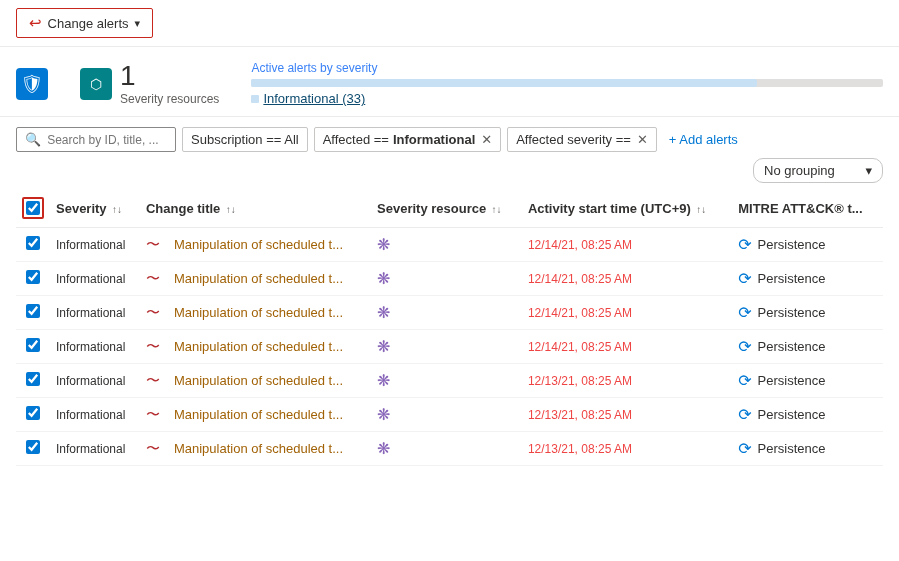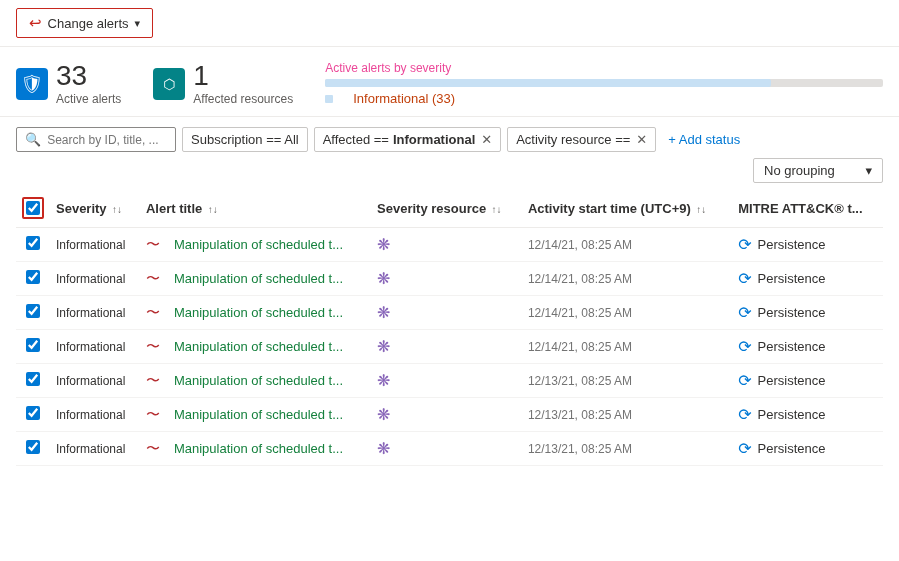--- a/index.html
+++ b/index.html
@@ -45,24 +45,24 @@
       width: 32px; height: 32px;
       background: #038387;
       border-radius: 4px;
       display: flex; align-items: center; justify-content: center;
       color: #fff; font-size: 14px;
     }
     .summary-count { font-size: 28px; font-weight: 300; line-height: 1; }
     .summary-label { font-size: 12px; color: #605e5c; margin-top: 2px; }
 
     .severity-chart { flex: 1; }
-    .severity-chart .chart-title { font-size: 12px; color: #ec4899; margin-bottom: 4px; }
+    .severity-chart .chart-title { font-size: 12px; color: #3b82f6; margin-bottom: 4px; }
     .severity-bar-track { height: 8px; background: #e1dfdd; border-radius: 2px; width: 100%; margin-bottom: 4px; position: relative; }
     .severity-bar-fill { height: 8px; background: #c7e0f4; border-radius: 2px; width: 80%; }
-    .severity-legend { font-size: 12px; color: #c2410c; display: flex; align-items: center; gap: 20px; }
+    .severity-legend { font-size: 12px; color: #0c4a6e; display: flex; align-items: center; gap: 4px; text-decoration: underline; }
     .severity-legend-dot { width: 8px; height: 8px; background: #c7e0f4; display: inline-block; border-radius: 1px; }
 
     .filters-row {
       padding: 10px 16px 0 16px;
       display: flex; flex-wrap: wrap; align-items: center; gap: 6px;
     }
     .search-box {
       display: flex; align-items: center; gap: 6px;
       border: 1px solid #8a8886;
       border-radius: 2px;
@@ -89,21 +89,21 @@
       display: flex; align-items: center; gap: 4px;
       background: none; border: none;
       color: #0078d4; font-size: 12px; cursor: pointer; padding: 4px 6px;
     }
     .grouping-row {
       display: flex; justify-content: flex-end; padding: 6px 16px 6px 16px;
     }
     .grouping-select {
       display: flex; align-items: center; gap: 12px;
       border: 1px solid #c8c6c4;
-      border-radius: 2px;
+      border-radius: 10px;
       padding: 4px 10px;
       background: #fff;
       font-size: 12px;
       cursor: pointer;
       min-width: 130px;
       justify-content: space-between;
     }
 
     .table-container { padding: 0 16px; }
     table { width: 100%; border-collapse: collapse; }
@@ -133,51 +133,47 @@
       display: flex; align-items: center;
       border: 2px solid #c8271e;
       padding: 2px;
       border-radius: 2px;
       position: relative;
     }
 
     .severity-badge { color: #323130; }
     .alert-title-cell { display: flex; align-items: center; gap: 6px; }
     .alert-icon { color: #b52e31; font-size: 14px; }
-    .alert-text { color: #15803d; max-width: 180px; overflow: hidden; text-overflow: ellipsis; white-space: nowrap; padding-left: 8px; }
+    .alert-text { color: #a16207; max-width: 180px; overflow: hidden; text-overflow: ellipsis; white-space: nowrap; padding-left: 8px; }
     .resource-icon { color: #8764b8; font-size: 16px; }
-    .time-cell { white-space: nowrap; color: #737373; }
+    .time-cell { white-space: nowrap; color: #ef4444; }
     .mitre-cell { display: flex; align-items: center; gap: 6px; }
     .mitre-icon { color: #0078d4; font-size: 16px; }
     .mitre-text { color: #323130; }
   </style>
 </head>
 <body>
 
 <div class="top-bar">
   <button class="change-status-btn">
     <span class="icon">↩</span>
     <span>Change alerts</span>
     <span class="arrow">▾</span>
   </button>
 </div>
 
 <div class="summary-bar">
   <div class="summary-item">
     <div class="summary-icon-shield">🛡</div>
-    <div>
-      <div class="summary-count">33</div>
-      <div class="summary-label">Active alerts</div>
-    </div>
   </div>
   <div class="summary-item">
     <div class="summary-icon-box">⬡</div>
     <div>
       <div class="summary-count">1</div>
-      <div class="summary-label">Affected resources</div>
+      <div class="summary-label">Severity resources</div>
     </div>
   </div>
   <div class="severity-chart">
     <div class="chart-title">Active alerts by severity</div>
     <div class="severity-bar-track">
       <div class="severity-bar-fill"></div>
     </div>
     <div class="severity-legend">
       <span class="severity-legend-dot"></span>
       <span>Informational (33)</span>
@@ -192,25 +188,25 @@
   </div>
   <div class="filter-chip">
     <span>Subscription == All</span>
   </div>
   <div class="filter-chip">
     <span>Affected == </span>
       <strong>Informational</strong>
     <span class="chip-x">✕</span>
   </div>
   <div class="filter-chip">
-    <span>Activity resource ==</span>
+    <span>Affected severity ==</span>
     <span class="chip-x">✕</span>
   </div>
   <button class="add-filter-btn">
-    <span>+ Add status</span>
+    <span>+ Add alerts</span>
   </button>
 </div>
 
 <div class="grouping-row">
   <div class="grouping-select">
     <span>No grouping</span>
     <span>▾</span>
   </div>
 </div>
 
@@ -221,21 +217,21 @@
         <th class="header-checkbox-cell">
           <div class="header-checkbox-wrapper">
             <input type="checkbox" checked="" style="">
           </div>
         </th>
         <th>
           <span>Severity</span>
           <span class="sort-arrows">↑↓</span>
         </th>
         <th>
-          <span>Alert title</span>
+          <span>Change title</span>
           <span class="sort-arrows">↑↓</span>
         </th>
         <th>
           <span>Severity resource</span>
           <span class="sort-arrows">↑↓</span>
         </th>
         <th>
           <span>Activity start time (UTC+9)</span>
           <span class="sort-arrows">↑↓</span>
         </th>

